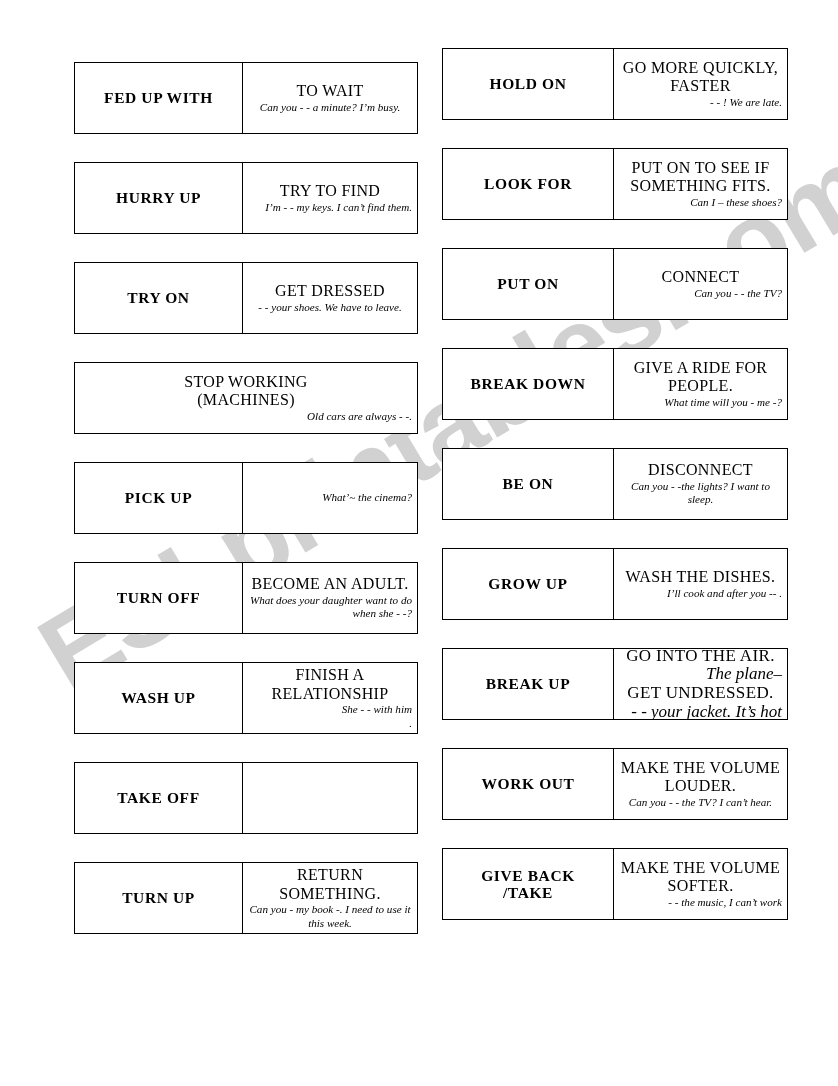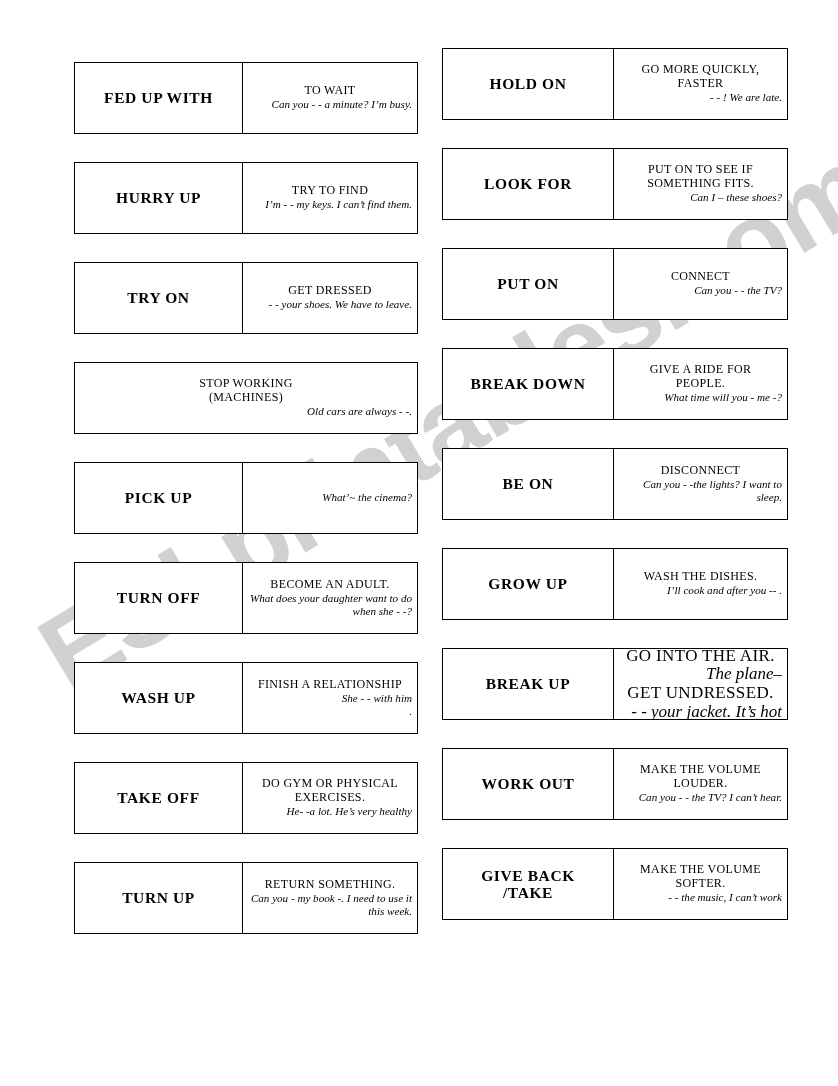--- a/index.html
+++ b/index.html
@@ -101,38 +101,38 @@
     flex-direction: column;
     justify-content: center;
     padding: 2px 5px;
     overflow: hidden;
   }
   .def-lines {
     width: 100%;
   }
   .def-caps {
     font-family: "Liberation Serif", "DejaVu Serif", serif;
-    font-size: 12px;
+    font-size: 16px;
     letter-spacing: 0.35px;
     line-height: 1.16;
     color: #000000;
     text-align: center;
     white-space: pre-line;
   }
   .def-example {
     font-family: "Liberation Serif", "DejaVu Serif", serif;
     font-style: italic;
     font-size: 11.1px;
     line-height: 1.2;
     color: #000000;
     text-align: right;
     white-space: pre-line;
   }
   
-  .card.ex-left .def-example { text-align: right; }
+  .card.ex-left .def-example { text-align: center; }
 
   
   .card.dense .def-caps,
   .card.dense .def-example { line-height: 1.1; font-size: 17px; }
 
   .verb-two-line .verb-text { line-height: 1.1; }
 </style>
 </head>
 <body>
 
@@ -215,27 +215,20 @@
             <div class="def-caps">FINISH A RELATIONSHIP</div>
             <div class="def-example">She - - with him
 .</div>
           </div>
         </div>
       </div>
       <div class="card">
         <div class="cell-verb">
           <div class="verb-text">TAKE OFF</div>
         </div>
-        <div class="cell-def">
-          <div class="def-lines">
-            <div class="def-caps">DO GYM OR PHYSICAL
-EXERCISES.</div>
-            <div class="def-example">He- -a lot. He’s very healthy</div>
-          </div>
-        </div>
       </div>
       <div class="card ex-left">
         <div class="cell-verb">
           <div class="verb-text">TURN UP</div>
         </div>
         <div class="cell-def">
           <div class="def-lines">
             <div class="def-caps">RETURN SOMETHING.</div>
             <div class="def-example">Can you - my book -. I need to use it this week.</div>
           </div>

